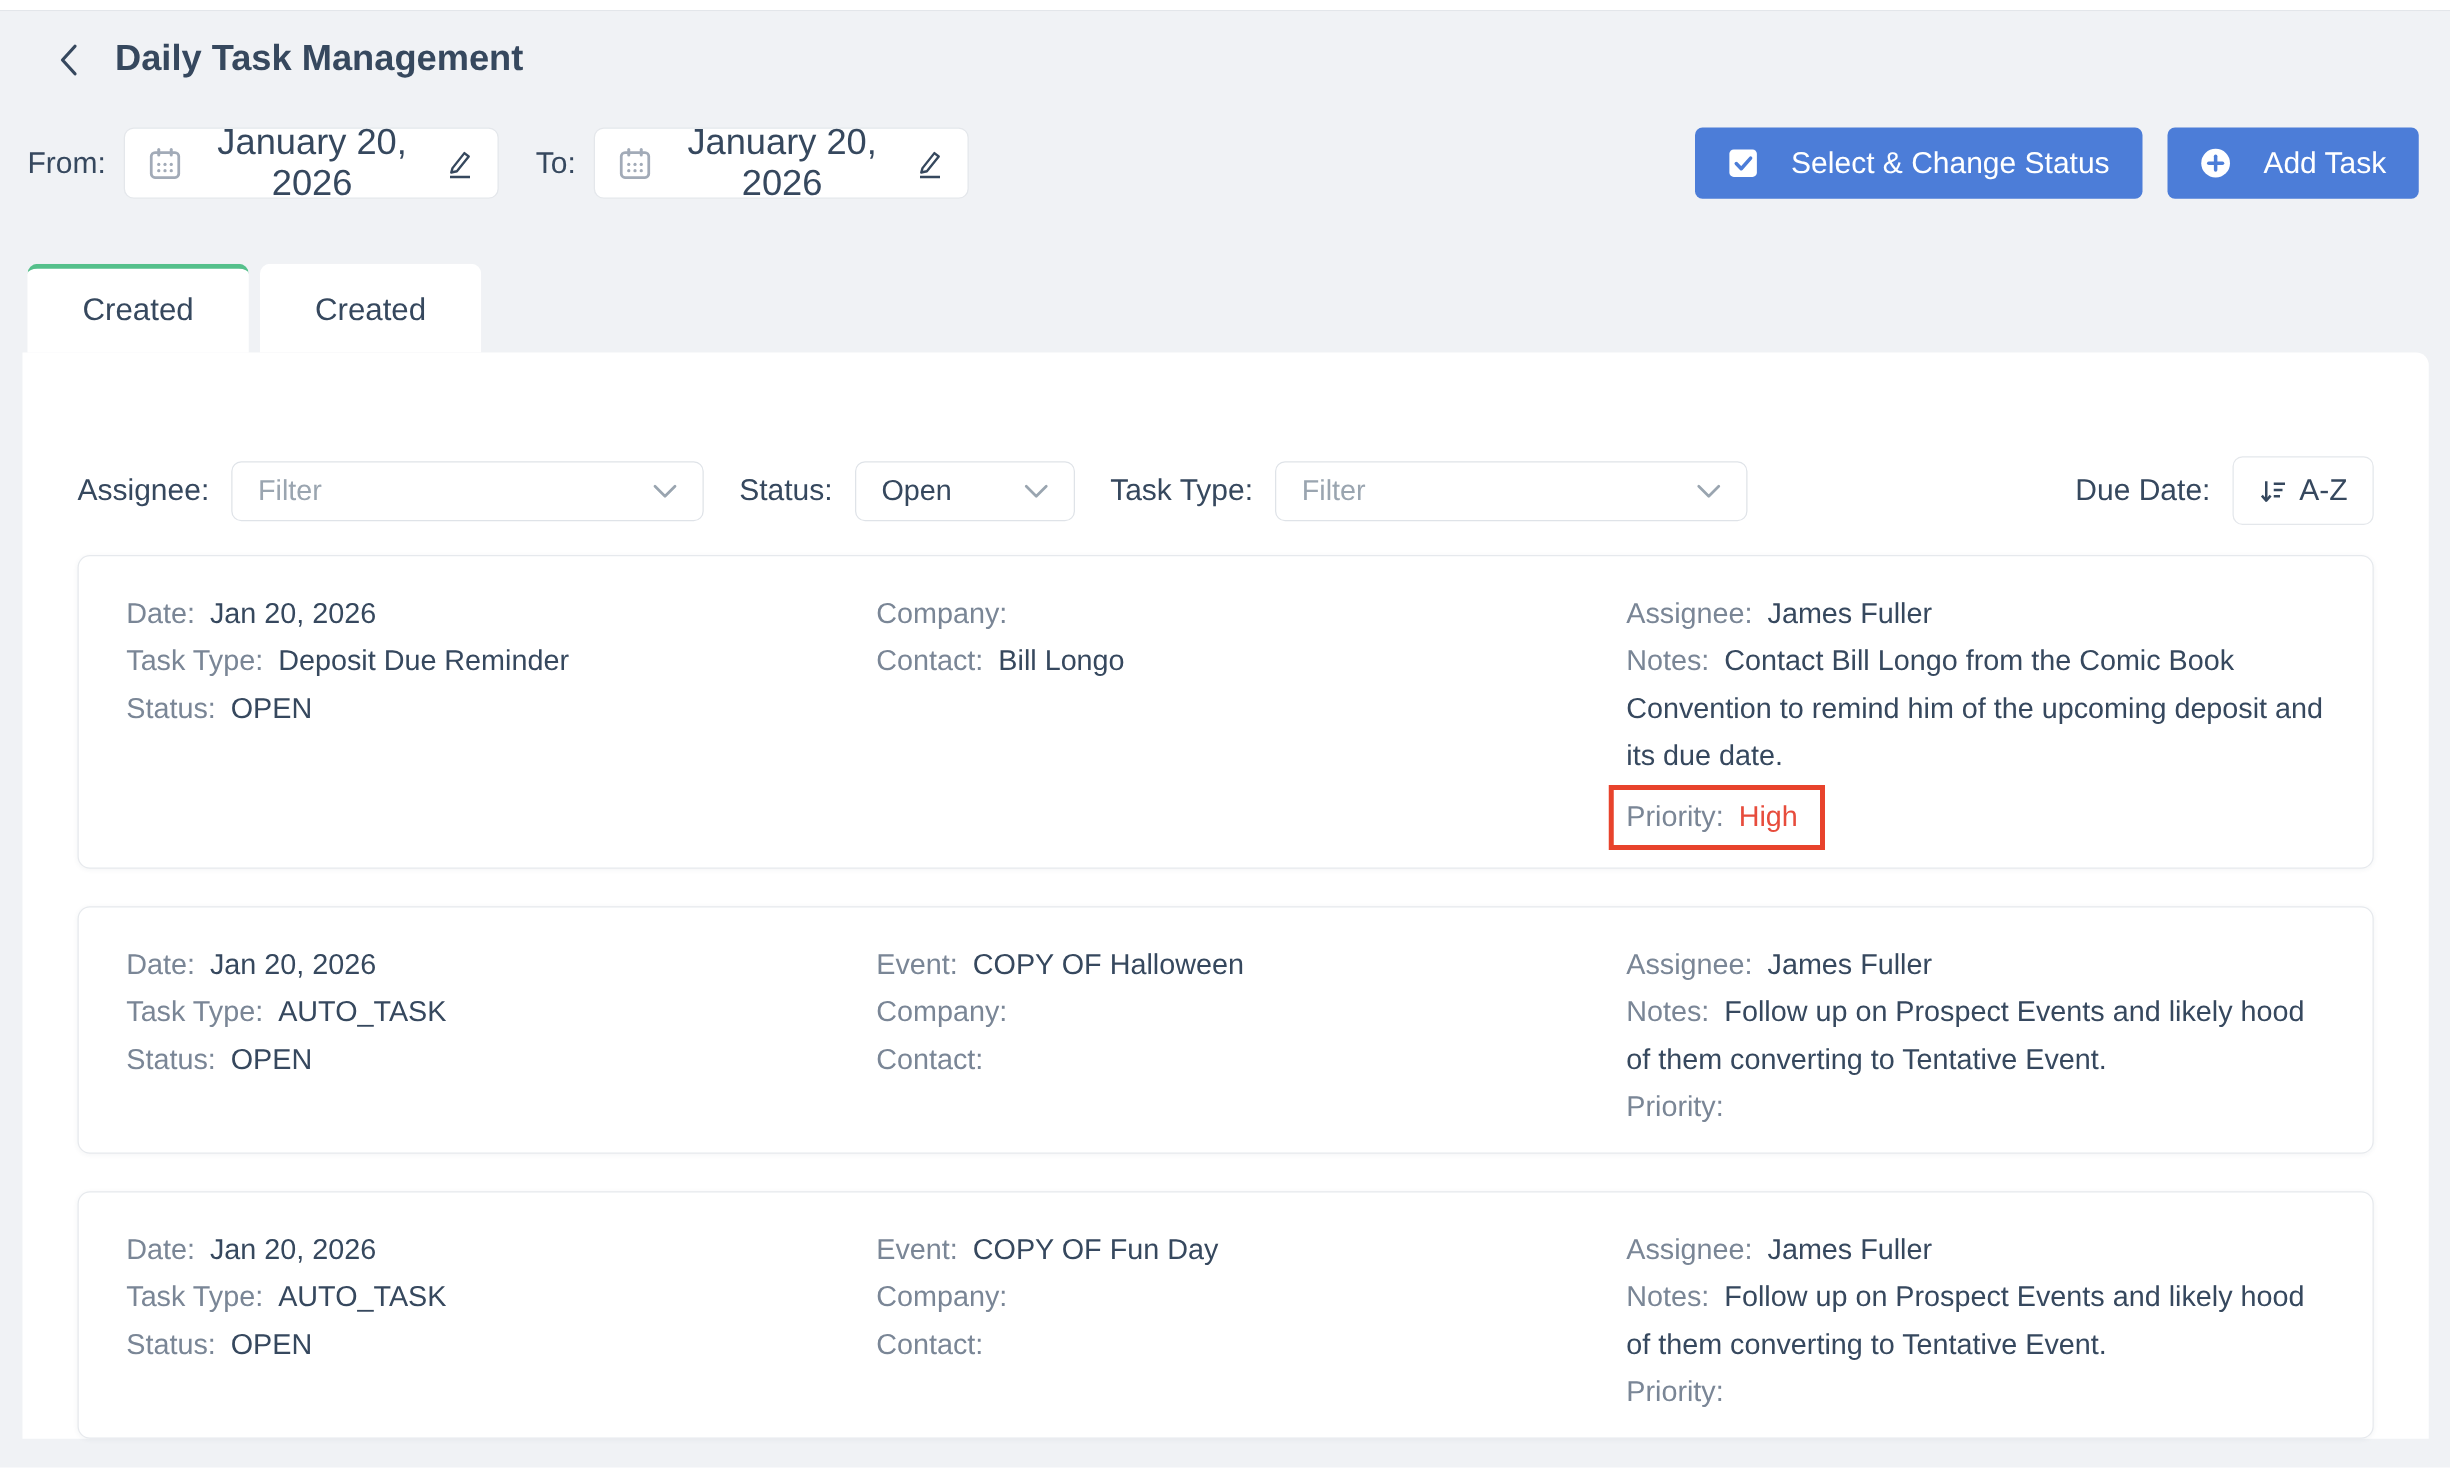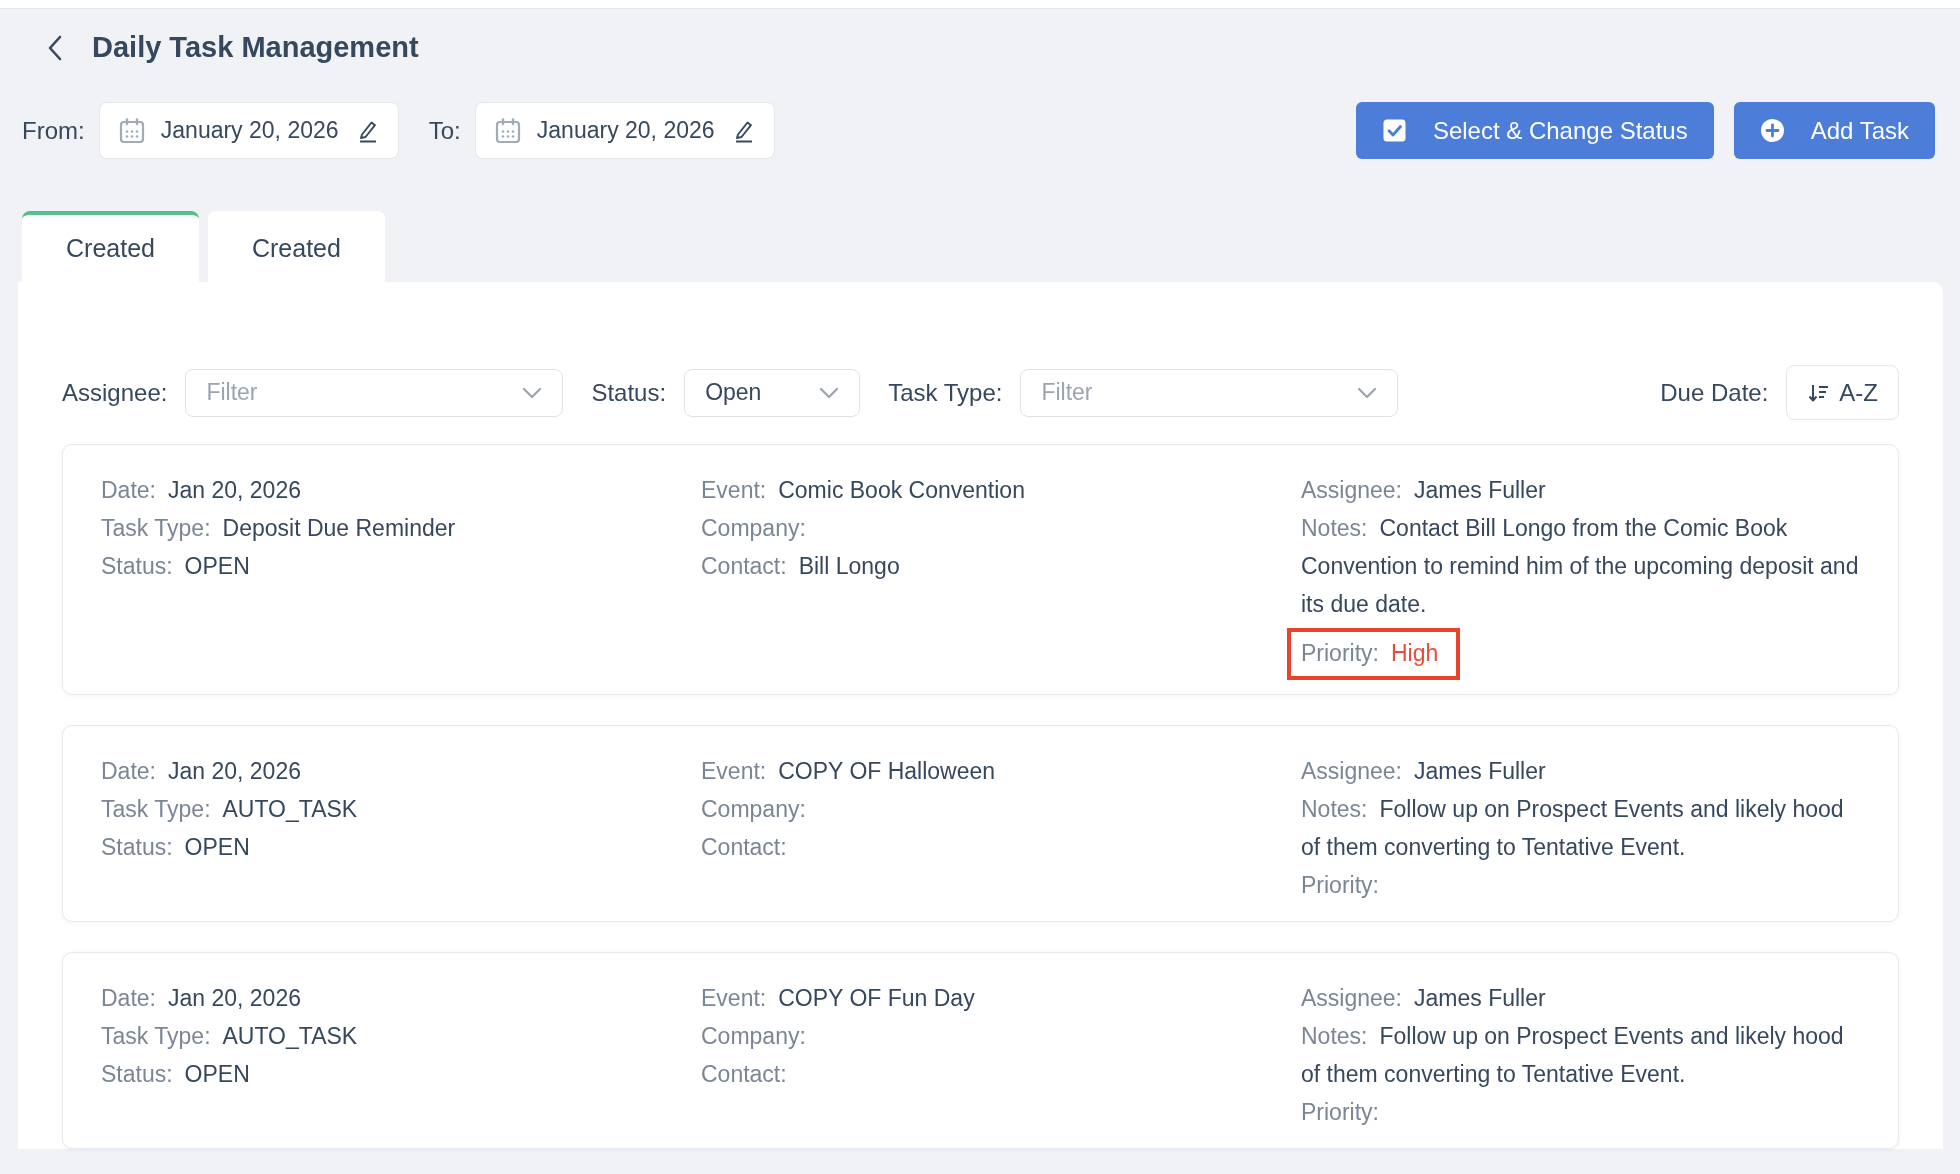--- a/index.html
+++ b/index.html
@@ -25,21 +25,21 @@
   .back-btn{width:30px;height:30px;display:flex;align-items:center;justify-content:center;cursor:pointer;background:none;border:none;}
   .page-title{font-size:29px;font-weight:700;color:var(--text-dark);}
   
   .controls-row{display:flex;align-items:center;margin-top:38px;padding:0 25px 0 22px;}
   .ctl-label{font-size:24px;color:var(--text-dark);margin-right:14px;}
   .to-label{margin-left:30px;}
   .date-box{
     width:300px;height:57px;background:#fff;border:1px solid var(--border-light);
     border-radius:8px;display:flex;align-items:center;padding:0 18px;gap:8px;cursor:pointer;
   }
-  .date-box .date-text{flex:1;text-align:center;font-size:23px;color:var(--text-dark);}
+  .date-box .date-text{flex:1;text-align:center;font-size:29px;color:var(--text-dark);}
   .spacer{flex:1;}
   .btn-blue{
     height:57px;background:var(--accent-blue);color:#fff;border:none;border-radius:6px;
     display:flex;align-items:center;gap:26px;padding:0 26px;font-size:24px;cursor:pointer;
     font-family:inherit;
   }
   .btn-blue + .btn-blue{margin-left:20px;}
   
   .tabs-row{display:flex;gap:9px;margin-top:52px;padding-left:22px;position:relative;z-index:2;}
   .tab{
@@ -249,23 +249,20 @@
       </div>
       <div class="field-row">
         <span class="f-label">Task Type:</span><span class="f-value">Deposit Due Reminder</span>
       </div>
       <div class="field-row">
         <span class="f-label">Status:</span><span class="f-value">OPEN</span>
       </div>
     </div>
     <div class="card-col">
       <div class="field-row">
-        <span class="f-label">Event:</span><span class="f-value">Comic Book Convention</span>
-      </div>
-      <div class="field-row">
         <span class="f-label">Company:</span><span class="f-value"></span>
       </div>
       <div class="field-row">
         <span class="f-label">Contact:</span><span class="f-value">Bill Longo</span>
       </div>
     </div>
     <div class="card-col">
       <div class="field-row">
         <span class="f-label">Assignee:</span><span class="f-value">James Fuller</span>
       </div>

